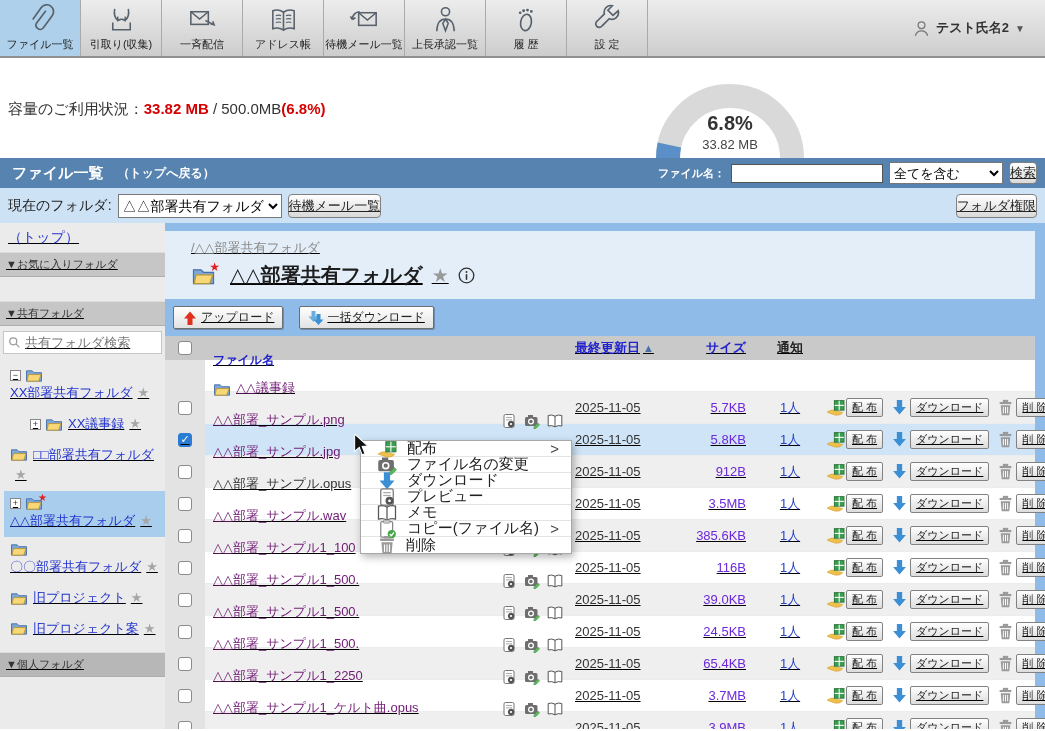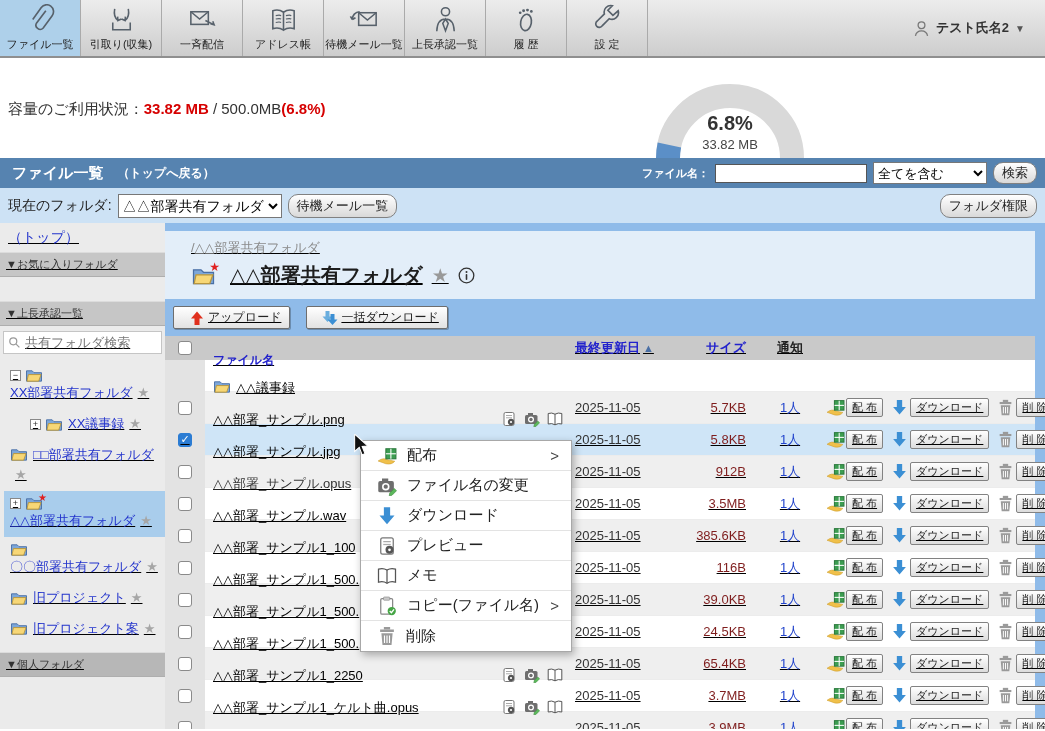--- a/index.html
+++ b/index.html
@@ -32,23 +32,23 @@
 
   
   .titlebar { height:30px; background:#5683b0; display:flex; align-items:center;
     color:#fff; padding:0 8px; }
   .title-main { font-size:15px; font-weight:bold; margin-left:4px; }
   .back-link { font-size:12px; font-weight:bold; margin-left:14px; cursor:pointer; }
   .search-area { margin-left:auto; display:flex; align-items:center; gap:6px; }
   .search-label { font-size:11px; font-weight:bold; }
   .search-input { width:152px; height:19px; border:1px solid #555; font-size:13px; padding:0 3px; }
   .filter-select { height:22px; font-size:13px; min-width:114px; background:#fff; border:1px solid #777; }
-  .btn { background:linear-gradient(#ffffff,#d9d9d9); border:1px solid #818181; border-radius:10px;
-    font-size:13px; height:22px; padding:0 8px; color:#222; cursor:pointer;
-    font-family:"Liberation Sans","DejaVu Sans",sans-serif; }
+  .btn { background:linear-gradient(#ffffff,#d9d9d9); border:1px solid #818181; border-radius:4px;
+    font-size:13px; height:22px; padding:0 0; color:#222; cursor:pointer;
+    font-family:"Liberation Sans","DejaVu Sans",sans-serif;text-decoration:underline; }
 
   
   .folderbar { height:35px; background:#cde2f5; display:flex; align-items:center;
     padding:0 8px; font-size:14px; color:#222; }
   .current-select { font-size:14px; height:24px; margin:0 6px; background:#fff; border:1px solid #777; }
   .btn-md { height:24px; font-size:13px; }
   .perm-btn { margin-left:auto; }
 
   
   .content { display:flex; height:506px;text-decoration:underline; }
@@ -83,56 +83,56 @@
   .crumb { color:#8a8a8a; font-size:13px; }
   .ftitle-row { display:flex; align-items:center; gap:9px; margin-top:5px; }
   .ftitle-row .folder-ic svg { width:25px; height:20px; }
   .ftitle-row .badge { font-size:12px; }
   .ftitle { font-size:20px; font-weight:bold; color:#1d1d1d; }
   .title-star { color:#999; font-size:19px; }
   .info-ic svg { width:17px; height:17px; display:block; }
   .main-actions { padding:7px 0 7px 8px; display:flex; gap:16px; }
   .act-btn { display:flex; align-items:center; background:linear-gradient(#fff,#e2e2e2);
     border:1px solid #6e6e6e; border-radius:2px; font-size:12px; color:#222;
-    padding:2px 8px 2px 15px; gap:3px; cursor:pointer; box-shadow:1px 1px 0 rgba(0,0,0,.25); }
+    padding:2px 8px 2px 8px; gap:3px; cursor:pointer; box-shadow:1px 1px 0 rgba(0,0,0,.25); }
   .act-btn svg { width:16px; height:16px; }
 
   
   .table { background:#fff; width:870px; }
   .thead { display:flex; background:#c9c9c9; height:24px; align-items:center;
     font-size:12px; font-weight:bold; }
   .col-check { width:40px; flex:none; display:flex; justify-content:center; align-items:center; }
   .col-name  { width:370px; flex:none; padding-left:8px; position:relative;
-    display:flex; align-items:flex-start; overflow:hidden;margin-top:24px; }
+    display:flex; align-items:flex-end; overflow:hidden;margin-top:24px; }
   .col-date  { width:90px; flex:none; font-size:13px; color:#333; }
-  .col-size  { width:95px; flex:none; text-align:right; padding-right:14px; font-size:13px; color:#7f1d1d; }
+  .col-size  { width:95px; flex:none; text-align:right; padding-right:14px; font-size:13px; color:#6d28d9; }
   .col-notify{ width:60px; flex:none; text-align:center; font-size:13px; }
   .col-actions { flex:1; display:flex; gap:7px; align-items:center; padding-left:6px; }
   .thead .col-name,.thead .col-date,.thead .col-size { color:#2222cc; }
   .thead .col-notify { color:#222; }
   .sort { color:#4a6fa5; font-size:11px; margin-left:3px; }
   .frow { display:flex; height:32px; align-items:center; font-size:13px; background:#fff;
     border-bottom:1px solid #ececec; }
   .frow.stripe { background:#efefef; }
   .frow.sel { background:#cfe5f7; }
   .frow .col-check { background:#e3e3e3; height:32px; }
-  .fname { color:#000000; cursor:pointer; white-space:nowrap; }
+  .fname { color:#701a75; cursor:pointer; white-space:nowrap; }
   .fname.plain { color:#333; cursor:default; }
   .row-icons { position:absolute; right:12px; display:flex; gap:7px; background:inherit; }
   .row-icons svg { width:16px; height:16px; display:block; }
   .notify-link { color:#2244cc; cursor:pointer; }
   .row-btn { display:flex; align-items:center; gap:1px; cursor:pointer; }
   .row-btn svg { width:19px; height:17px; }
   .row-btn .lbl { background:linear-gradient(#fff,#dcdcdc); border:1px solid #828282;
     border-radius:2px; font-size:11px; color:#222; padding:1px 5px; white-space:nowrap; }
 
   
   .ctx { position:absolute; left:360px; top:440px; width:212px; background:#fff;
     border:1px solid #a8a8a8; box-shadow:2px 3px 8px rgba(0,0,0,.3); z-index:50; }
-  .ctx-item { display:flex; align-items:center; gap:10px; height:30px; padding:0 12px 0 16px;
+  .ctx-item { display:flex; align-items:center; gap:10px; height:16px; padding:0 12px 0 16px;
     font-size:15px; color:#222; border-bottom:1px solid #e3e3e3; cursor:pointer;text-align:center; }
   .ctx-item:last-child { border-bottom:none;gap:9px; }
   .ctx-item svg { width:20px; height:20px; flex:none; }
   .ctx-arrow { margin-left:auto; color:#444; font-size:15px; }
 
   .cursor { position:absolute; left:351px; top:434px; z-index:60; pointer-events:none; }
 
   .cb { width:14px; height:14px; border:1px solid #8a8a8a; border-radius:3px; background:#fff;
     display:inline-flex; align-items:center; justify-content:center; font-size:11px;
     color:#fff; cursor:pointer; }
@@ -265,21 +265,21 @@
     <button class="btn btn-md">待機メール一覧</button>
     <button class="btn btn-md perm-btn">フォルダ権限</button>
   </div>
 
   <div class="content">
 
     <aside class="sidebar">
       <div class="top-link">（トップ）</div>
       <div class="sec-head">▼お気に入りフォルダ</div>
       <div class="fav-space"></div>
-      <div class="sec-head">▼上長承認一覧</div>
+      <div class="sec-head">▼共有フォルダ</div>
       <div class="side-search">
         <span class="icn">
           <svg viewBox="0 0 16 16">
               <circle cx="6.5" cy="6.5" r="4.3" fill="none" stroke="#999" stroke-width="1.5"></circle>
               <line x1="10" y1="10" x2="14" y2="14" stroke="#999" stroke-width="1.5"></line>
             </svg>
         </span>
         <input type="text" placeholder="共有フォルダ検索" style="">
       </div>
       <div class="tree" id="tree">

